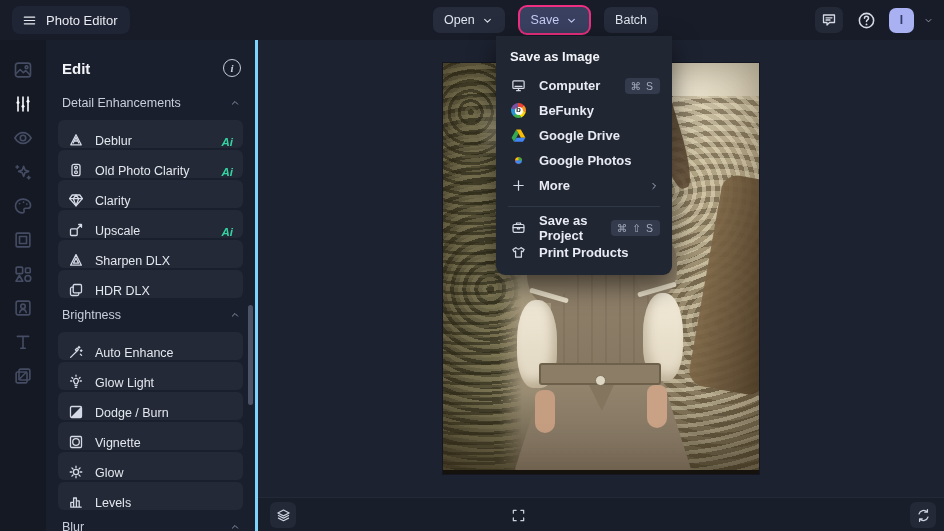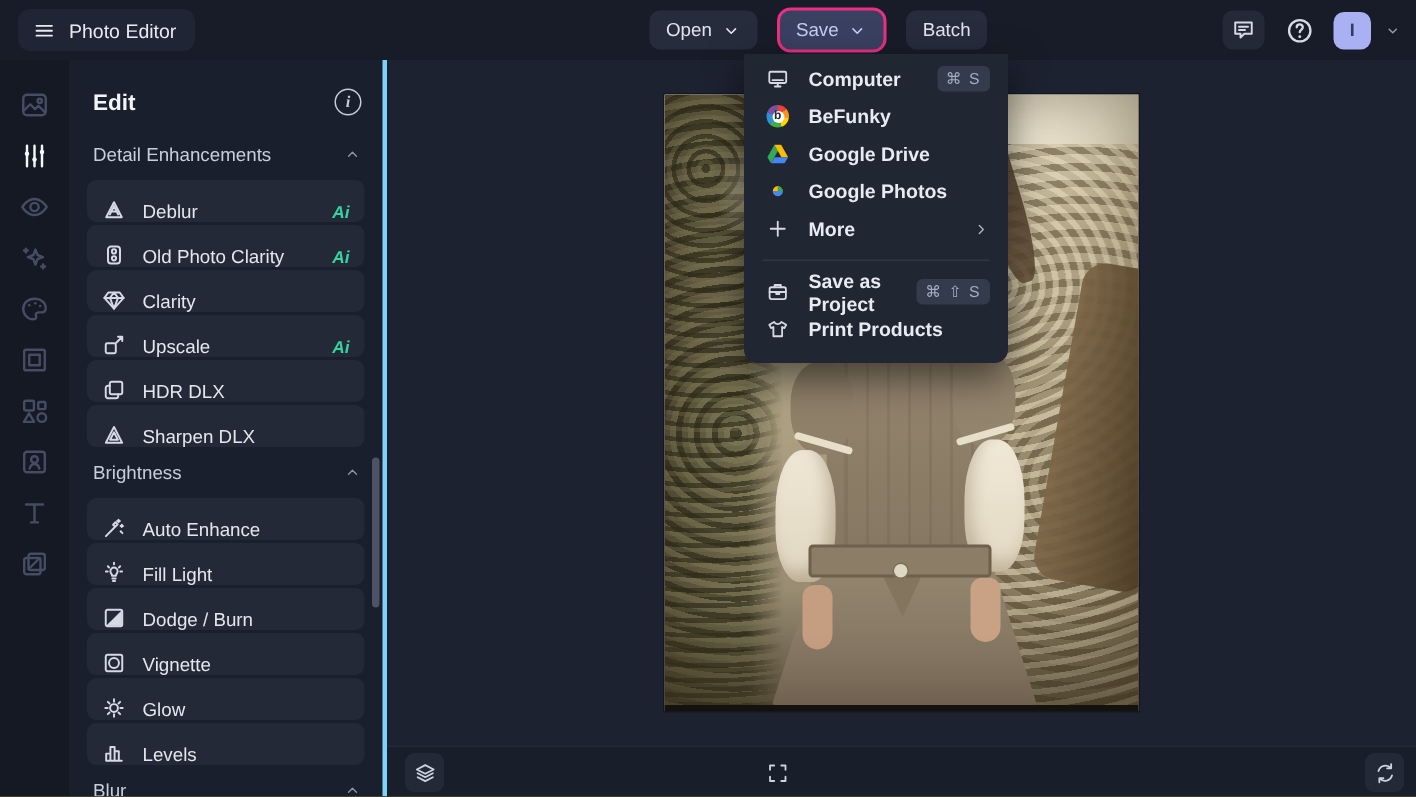--- a/index.html
+++ b/index.html
@@ -314,51 +314,51 @@
         <div class="panel-item">
           <svg class="ic" width="16" height="16" viewBox="0 0 16 16" fill="none" stroke="currentColor" stroke-width="1.3" stroke-linecap="round" stroke-linejoin="round">
             <rect x="2.5" y="6.8" width="6.7" height="6.7" rx="1"></rect>
             <path d="M9.5 6.5l4-4M13.5 5.3v-2.8h-2.8"></path>
           </svg>
           <span class="lbl">Upscale</span>
           <span class="ai-badge">Ai</span>
         </div>
         <div class="panel-item">
           <svg class="ic" width="16" height="16" viewBox="0 0 16 16" fill="none" stroke="currentColor" stroke-width="1.3" stroke-linecap="round" stroke-linejoin="round">
+            <path d="M8 2.6l5.4 10.6H2.6z"></path>
+            <path d="M8 6.2l2.6 5H5.4z"></path>
+          </svg>
+          <span class="lbl">Sharpen DLX</span>
+        </div>
+        <div class="panel-item">
+          <svg class="ic" width="16" height="16" viewBox="0 0 16 16" fill="none" stroke="currentColor" stroke-width="1.3" stroke-linecap="round" stroke-linejoin="round">
             <rect x="5.2" y="2.5" width="8.3" height="8.3" rx="1.2"></rect>
             <path d="M10.8 10.8v1.2a1.5 1.5 0 0 1-1.5 1.5H4a1.5 1.5 0 0 1-1.5-1.5V6.7A1.5 1.5 0 0 1 4 5.2h1.2"></path>
           </svg>
           <span class="lbl">HDR DLX</span>
-        </div>
-        <div class="panel-item">
-          <svg class="ic" width="16" height="16" viewBox="0 0 16 16" fill="none" stroke="currentColor" stroke-width="1.3" stroke-linecap="round" stroke-linejoin="round">
-            <path d="M8 2.6l5.4 10.6H2.6z"></path>
-            <path d="M8 6.2l2.6 5H5.4z"></path>
-          </svg>
-          <span class="lbl">Sharpen DLX</span>
         </div>
         <div class="section-head">
           <span class="section-title">Brightness</span>
           <svg class="ic" width="12" height="12" viewBox="0 0 16 16" fill="none" stroke="currentColor" stroke-width="1.3" stroke-linecap="round" stroke-linejoin="round">
             <path d="M4.5 9.5L8 6l3.5 3.5"></path>
           </svg>
         </div>
         <div class="panel-item">
           <svg class="ic" width="16" height="16" viewBox="0 0 16 16" fill="none" stroke="currentColor" stroke-width="1.3" stroke-linecap="round" stroke-linejoin="round">
             <path d="M2.6 13.4l6.2-6.2M8.8 7.2l-1.4-1.4 1.6-1.6 1.4 1.4z"></path>
             <path d="M11 2.4v1.8M10.1 3.3h1.8M13.2 5.8v1.6M12.4 6.6H14M12.4 10.2l1.2 1.2"></path>
           </svg>
           <span class="lbl">Auto Enhance</span>
         </div>
         <div class="panel-item">
           <svg class="ic" width="16" height="16" viewBox="0 0 16 16" fill="none" stroke="currentColor" stroke-width="1.3" stroke-linecap="round" stroke-linejoin="round">
             <path d="M5.6 6.8a2.4 2.4 0 1 1 4.8 0c0 1.4-1.1 1.8-1.1 3H6.7c0-1.2-1.1-1.6-1.1-3z"></path>
             <path d="M6.9 11.6h2.2M7.3 13.3h1.4M8 2.2V1.1M3.9 3.5l.8.8M12.1 3.5l-.8.8M2.6 7h1.2M12.2 7h1.2"></path>
           </svg>
-          <span class="lbl">Fill Light</span>
+          <span class="lbl">Glow Light</span>
         </div>
         <div class="panel-item">
           <svg class="ic" width="16" height="16" viewBox="0 0 16 16" fill="none" stroke="currentColor" stroke-width="1.3" stroke-linecap="round" stroke-linejoin="round">
             <rect x="2.5" y="2.5" width="11" height="11" rx="1.2"></rect>
             <path d="M13.2 2.8v10.4H2.8z" fill="currentColor" stroke="none"></path>
           </svg>
           <span class="lbl">Dodge / Burn</span>
         </div>
         <div class="panel-item">
           <svg class="ic" width="16" height="16" viewBox="0 0 16 16" fill="none" stroke="currentColor" stroke-width="1.3" stroke-linecap="round" stroke-linejoin="round">
@@ -487,20 +487,21 @@
           <button class="btb-btn">
             <svg class="ic" width="15" height="15" viewBox="0 0 16 16" fill="none" stroke="currentColor" stroke-width="1.3" stroke-linecap="round" stroke-linejoin="round">
               <path d="M3.3 4.8A5.5 5.5 0 1 1 2.5 8M2.3 2.2v3h3M8 5.4V8.2l2 1.3"></path>
             </svg>
           </button>
         </div>
     </div>
   </main>
 
   <div class="menu">
+    <div class="menu-header">Save as Image</div>
     <div id="menu-items">
         <div class="menu-item">
           <span class="mi-ic">
             <svg class="ic" width="15" height="15" viewBox="0 0 16 16" fill="none" stroke="currentColor" stroke-width="1.3" stroke-linecap="round" stroke-linejoin="round">
               <rect x="2" y="3" width="12" height="8" rx="1"></rect>
               <path d="M6 13.5h4M8 11v2.5M4.3 9h7.4"></path>
             </svg>
           </span>
           <span class="lbl">Computer</span>
           <span class="shortcut">⌘ S</span>

